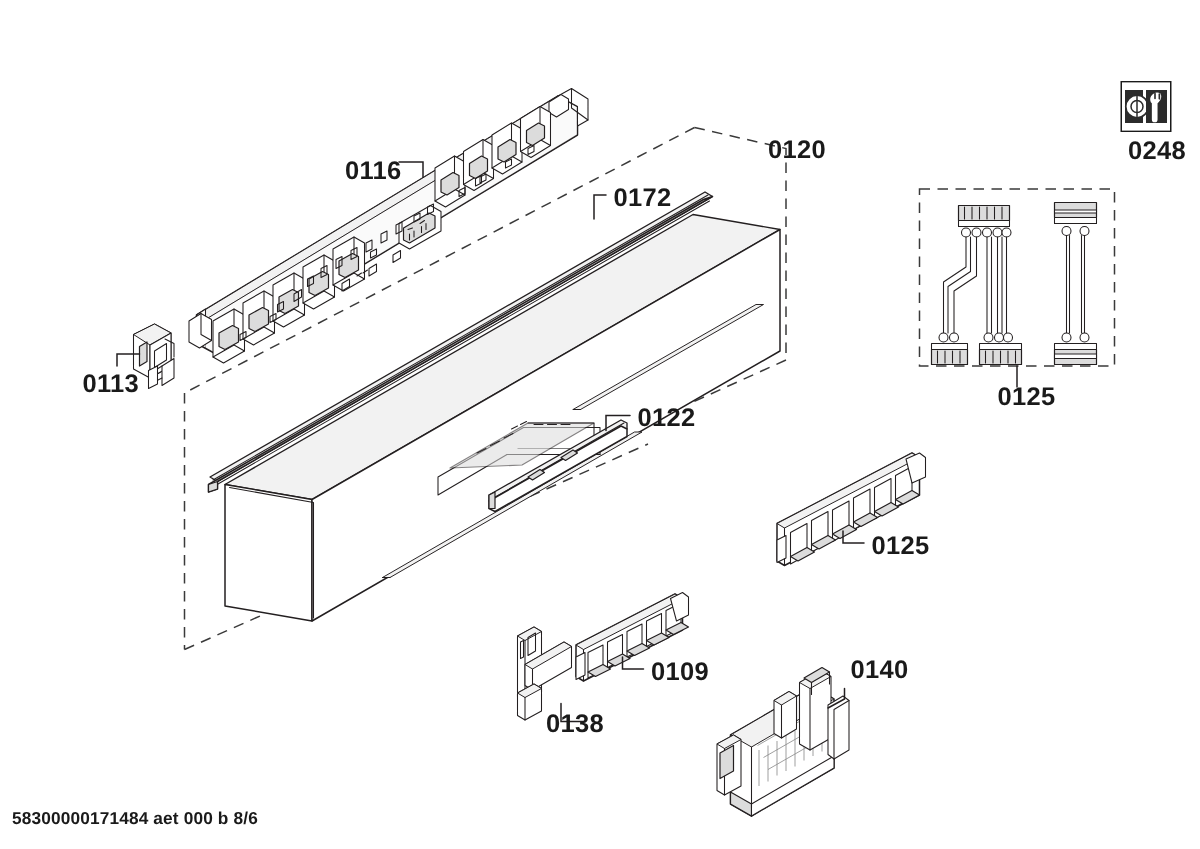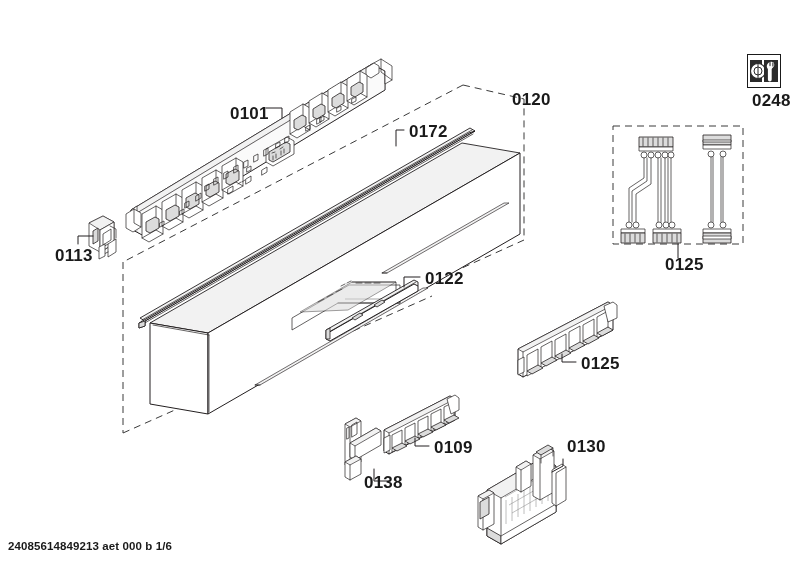--- a/index.html
+++ b/index.html
@@ -442,25 +442,25 @@
     <circle cx="10" cy="16" r="4" fill="#ffffff" stroke="#2b2b2b" stroke-width="1"></circle>
     <path d="M10,8.5 L10,23.5" stroke="#2b2b2b" stroke-width="1"></path>
 
     <path d="M16,5 L30,5 L30,27 L16,27 Z" fill="#2b2b2b"></path>
 
     <path d="M25.5,7.2 a4.6,4.6 0 0 0 -6.3,5.9 L19.9,13.9 L19.9,24.6 a1.9,1.9 0 0 0 3.8,0 L23.7,13.9 L24.4,13.1 a4.6,4.6 0 0 0 1.1,-5.9 Z" fill="#ffffff"></path>
     <path d="M22.0,7.3 L22.0,10.6 M24.9,7.7 L24.9,10.9" stroke="#2b2b2b" stroke-width="1.1" stroke-linecap="round"></path>
   </svg>
 </div>
 
-<div class="lbl" style="left:230px;top:105px">0101</div>
+<div class="lbl" style="left:230px;top:105px">0116</div>
 <div class="lbl" style="left:55px;top:247px">0113</div>
 <div class="lbl" style="left:665px;top:256px">0125</div>
 <div class="lbl" style="left:752px;top:92px">0248</div>
 <div class="lbl" style="left:512px;top:91px">0120</div>
 <div class="lbl" style="left:409px;top:123px">0172</div>
 <div class="lbl" style="left:425px;top:270px">0122</div>
 <div class="lbl" style="left:364px;top:474px">0138</div>
 <div class="lbl" style="left:434px;top:439px">0109</div>
 <div class="lbl" style="left:581px;top:355px">0125</div>
-<div class="lbl" style="left:567px;top:438px">0130</div>
-
-<div id="footer">24085614849213 aet 000 b 1/6</div>
+<div class="lbl" style="left:567px;top:438px">0140</div>
+
+<div id="footer">58300000171484 aet 000 b 8/6</div>
 
 </body></html>

